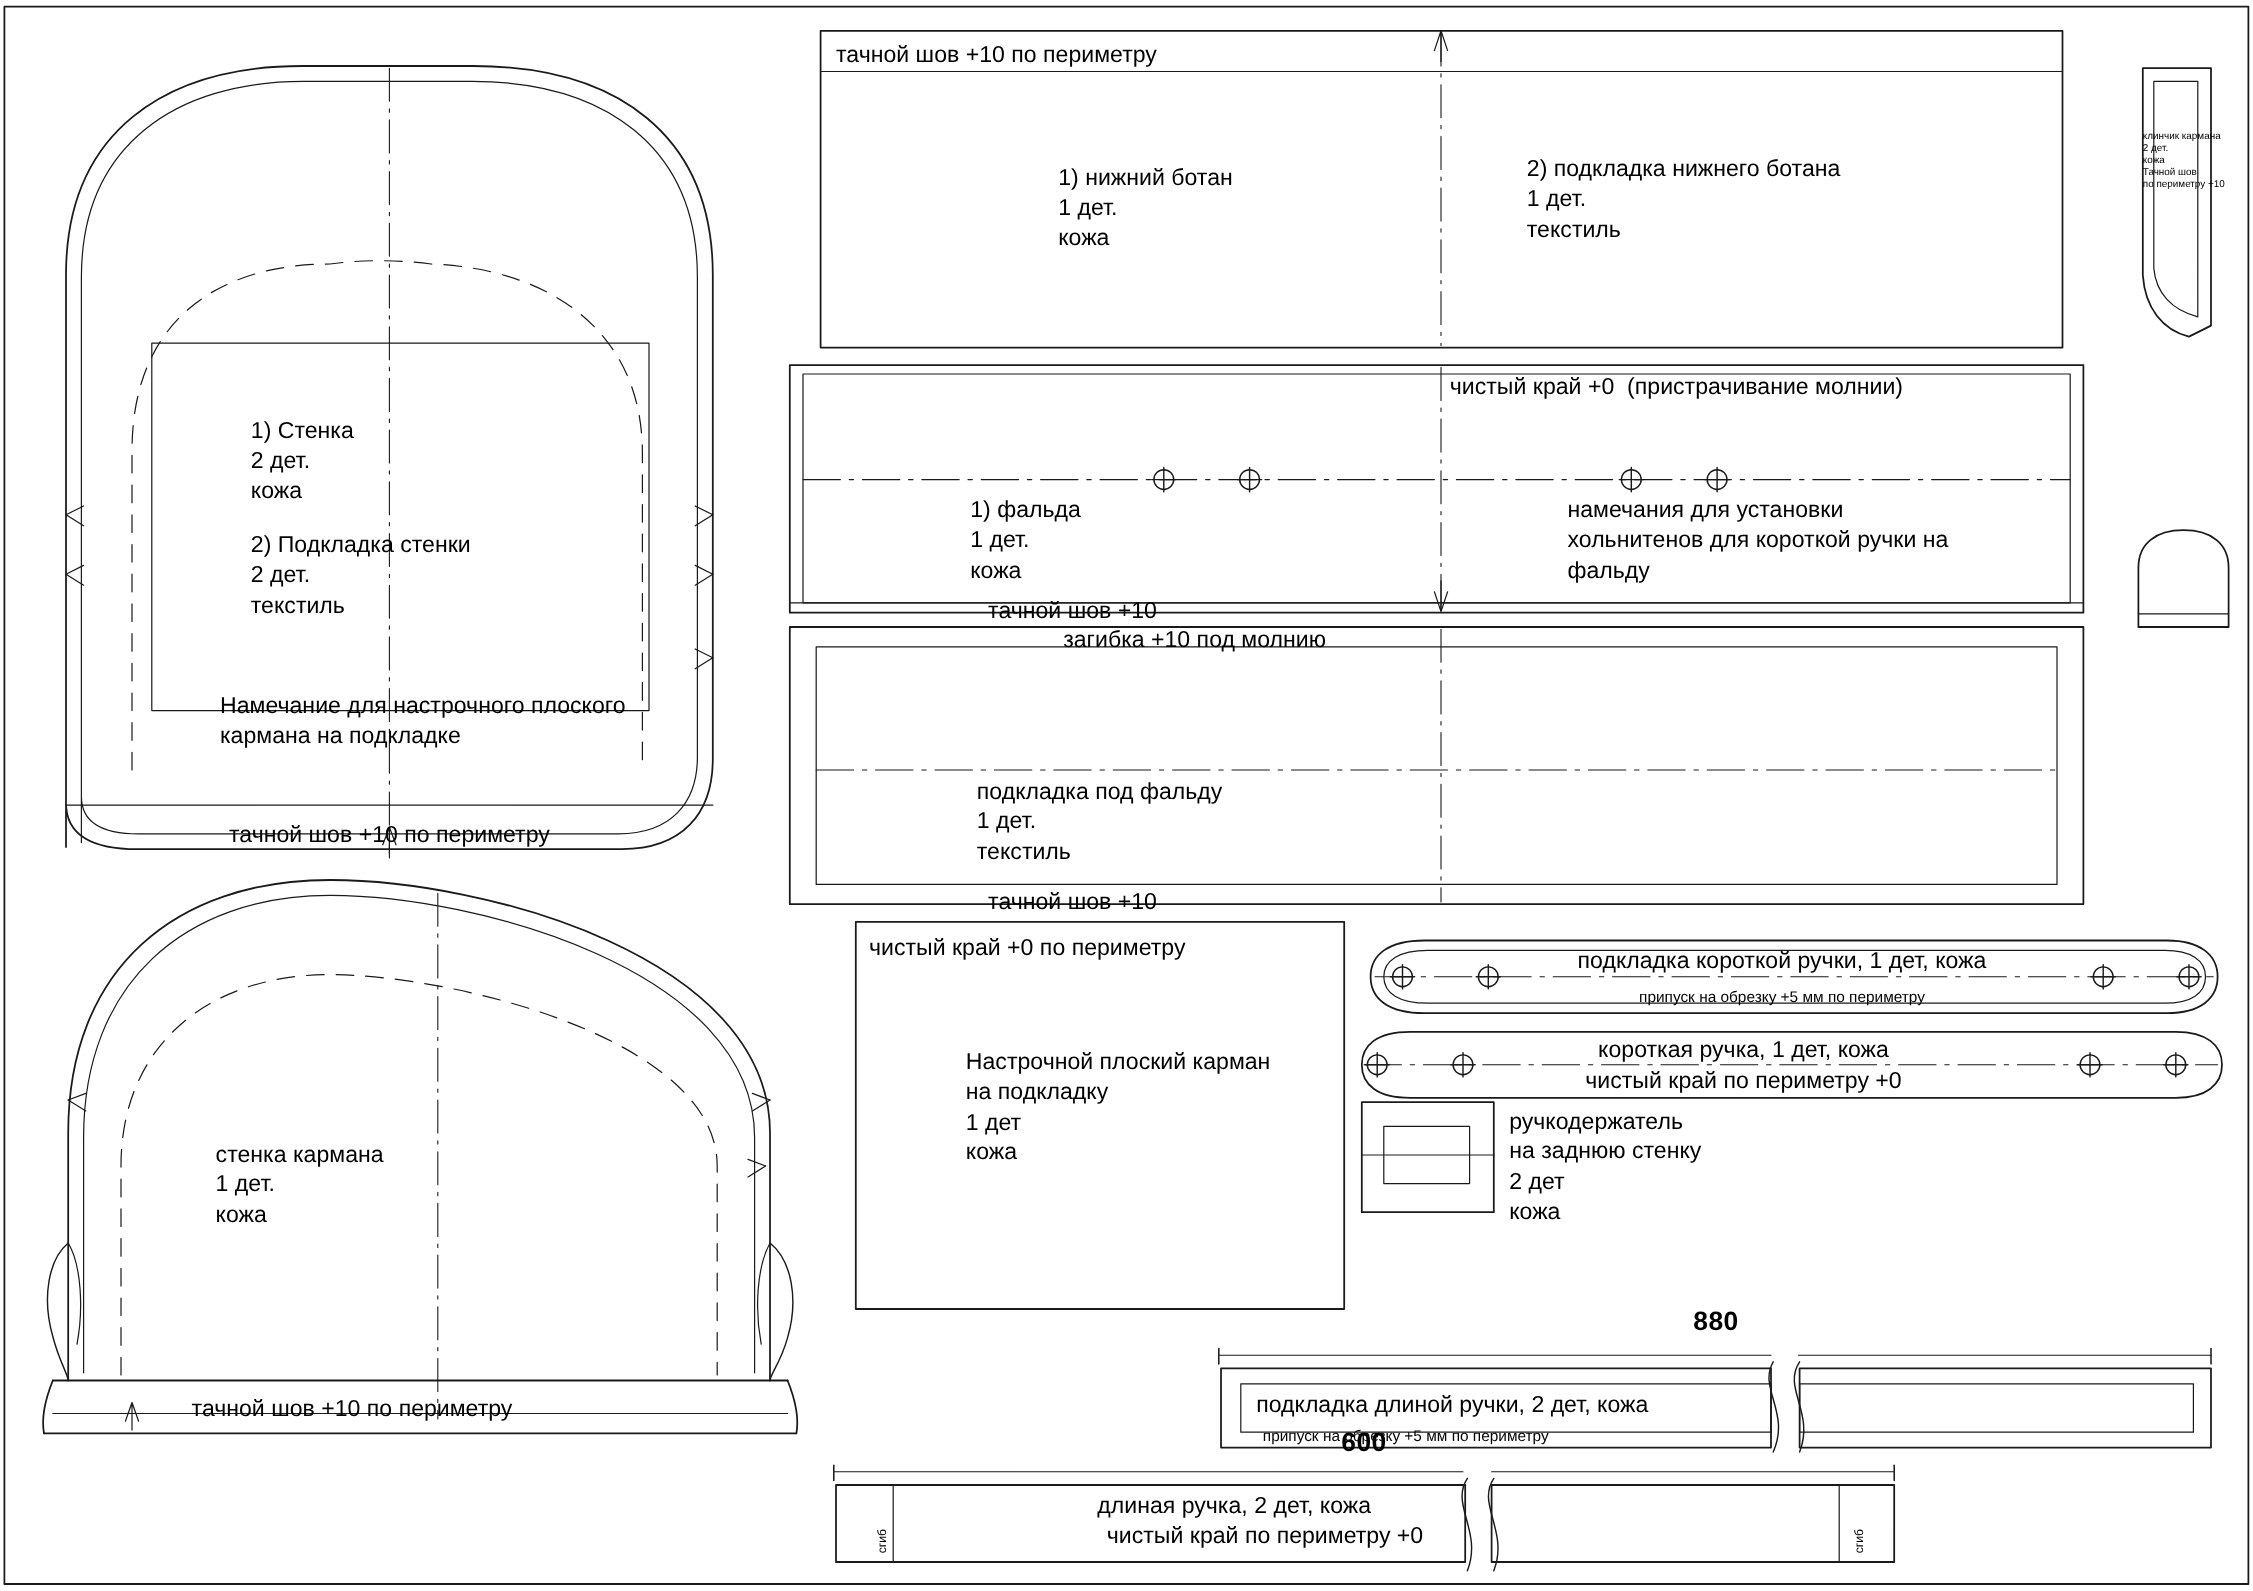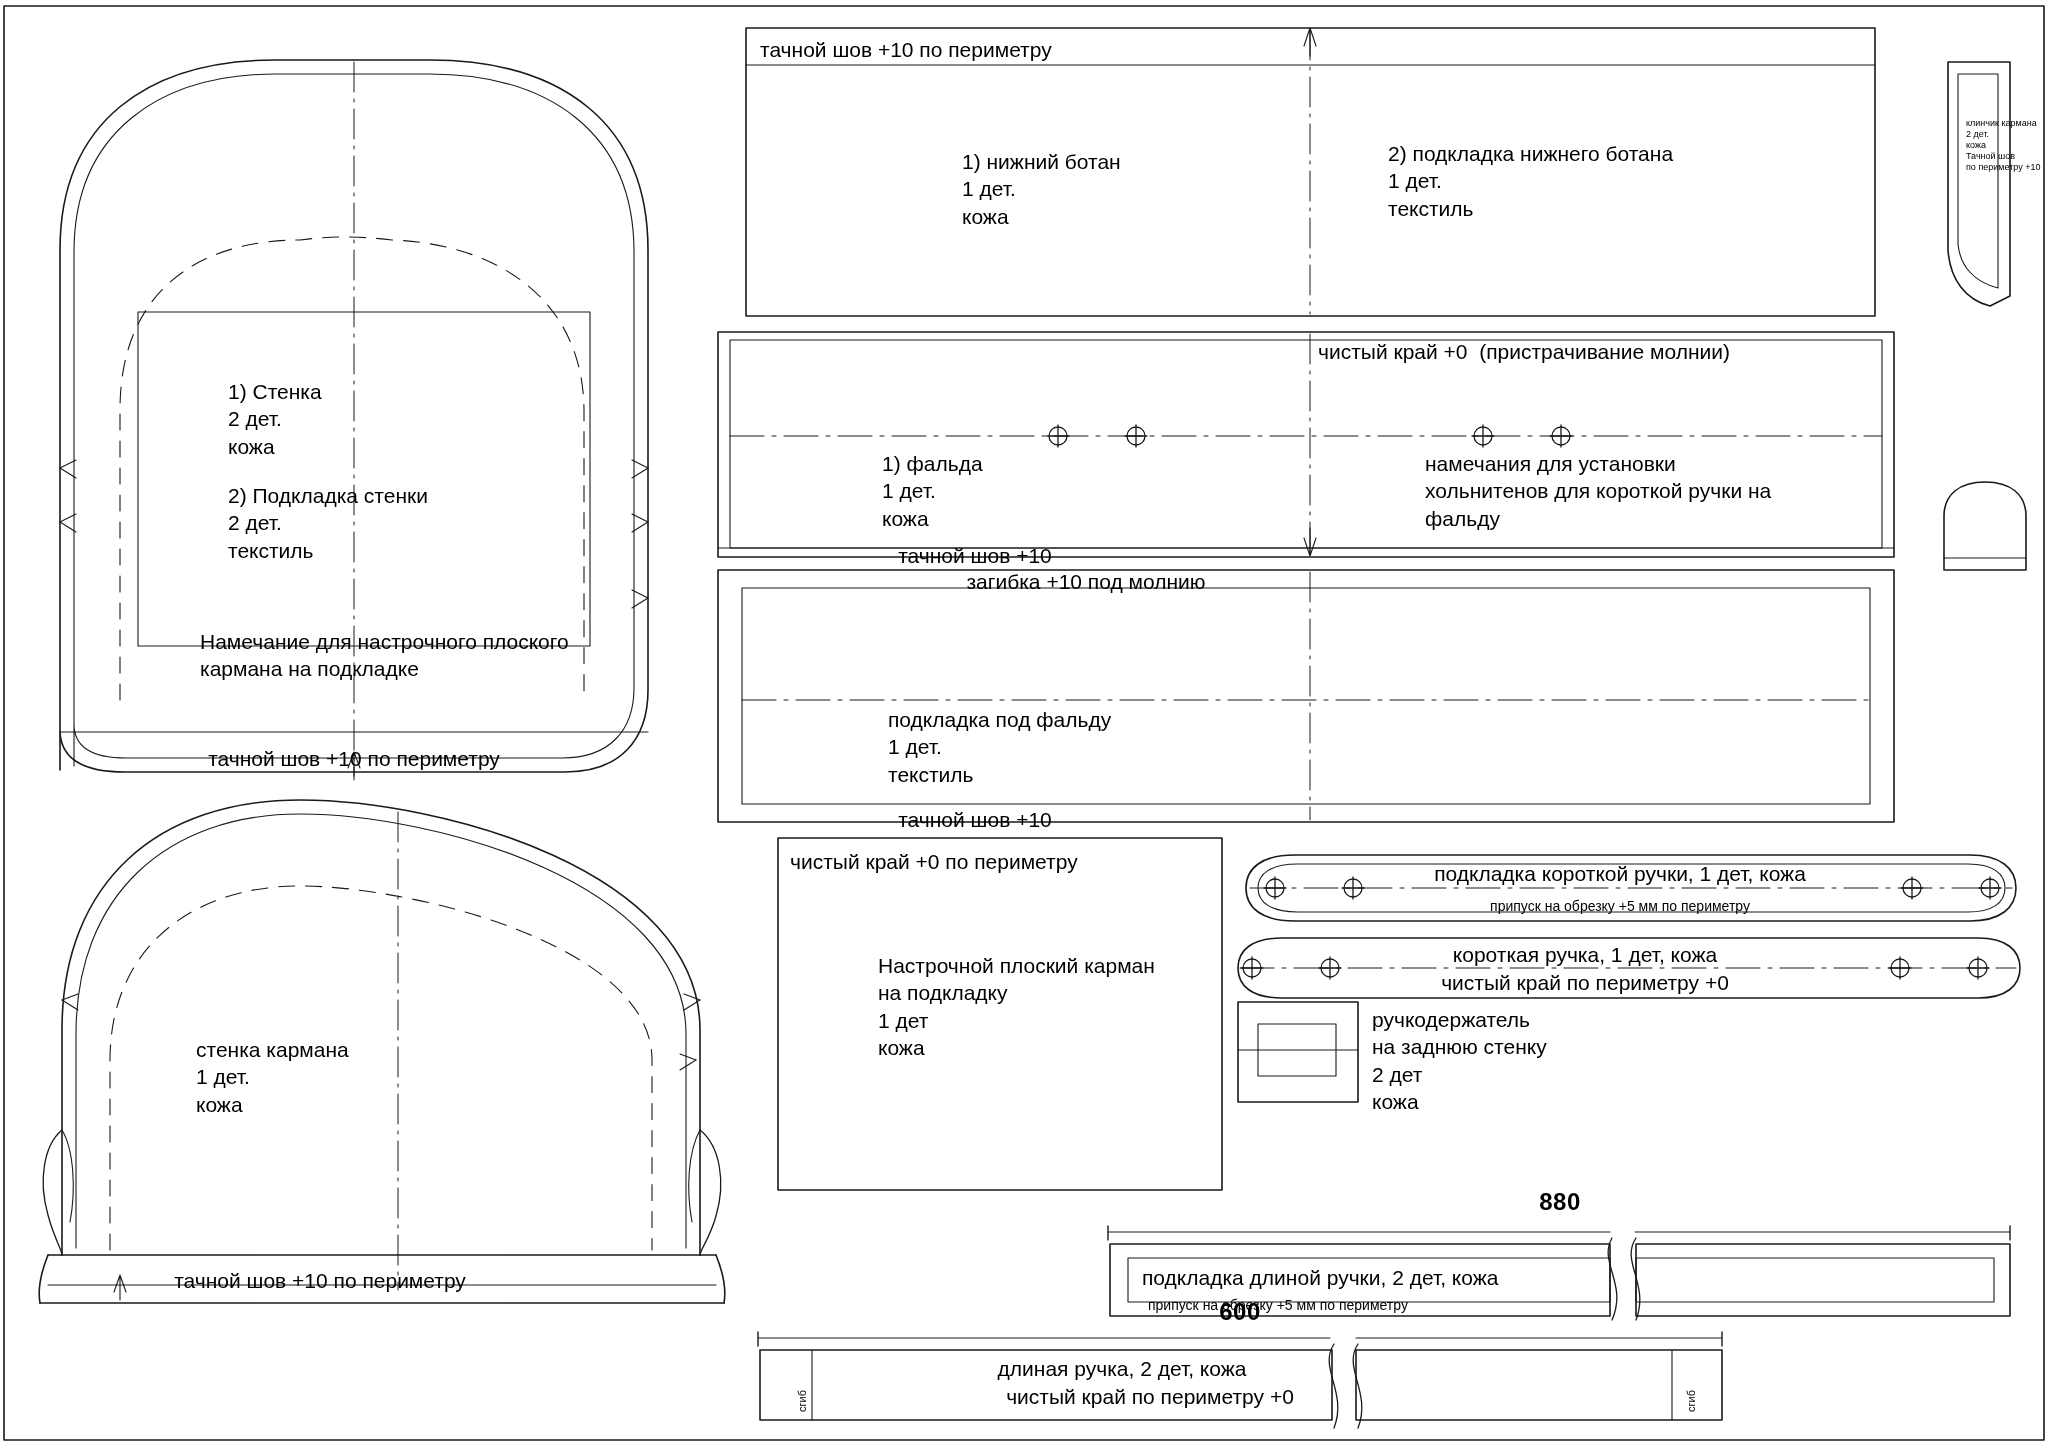--- a/index.html
+++ b/index.html
@@ -20,21 +20,21 @@
 
   
   .tx{
     position:absolute;
     white-space:pre;
     line-height:1.30;
     color:#000;
     font-size:21px;
   }
   .tx.xs{font-size:14px;}
-  .tx.tiny{font-size:9px;line-height:1.22;padding-left:18px;}
+  .tx.tiny{font-size:9px;line-height:1.22;}
   .tx.dim{font-size:24px;font-weight:bold;letter-spacing:.5px;}
   .tx.c{text-align:center;transform:translateX(-50%);}
   .tx.vert{
     transform:rotate(-90deg);
     transform-origin:left top;
     font-size:11px;
   }
   .blk{position:absolute;}
 </style>
 </head>

